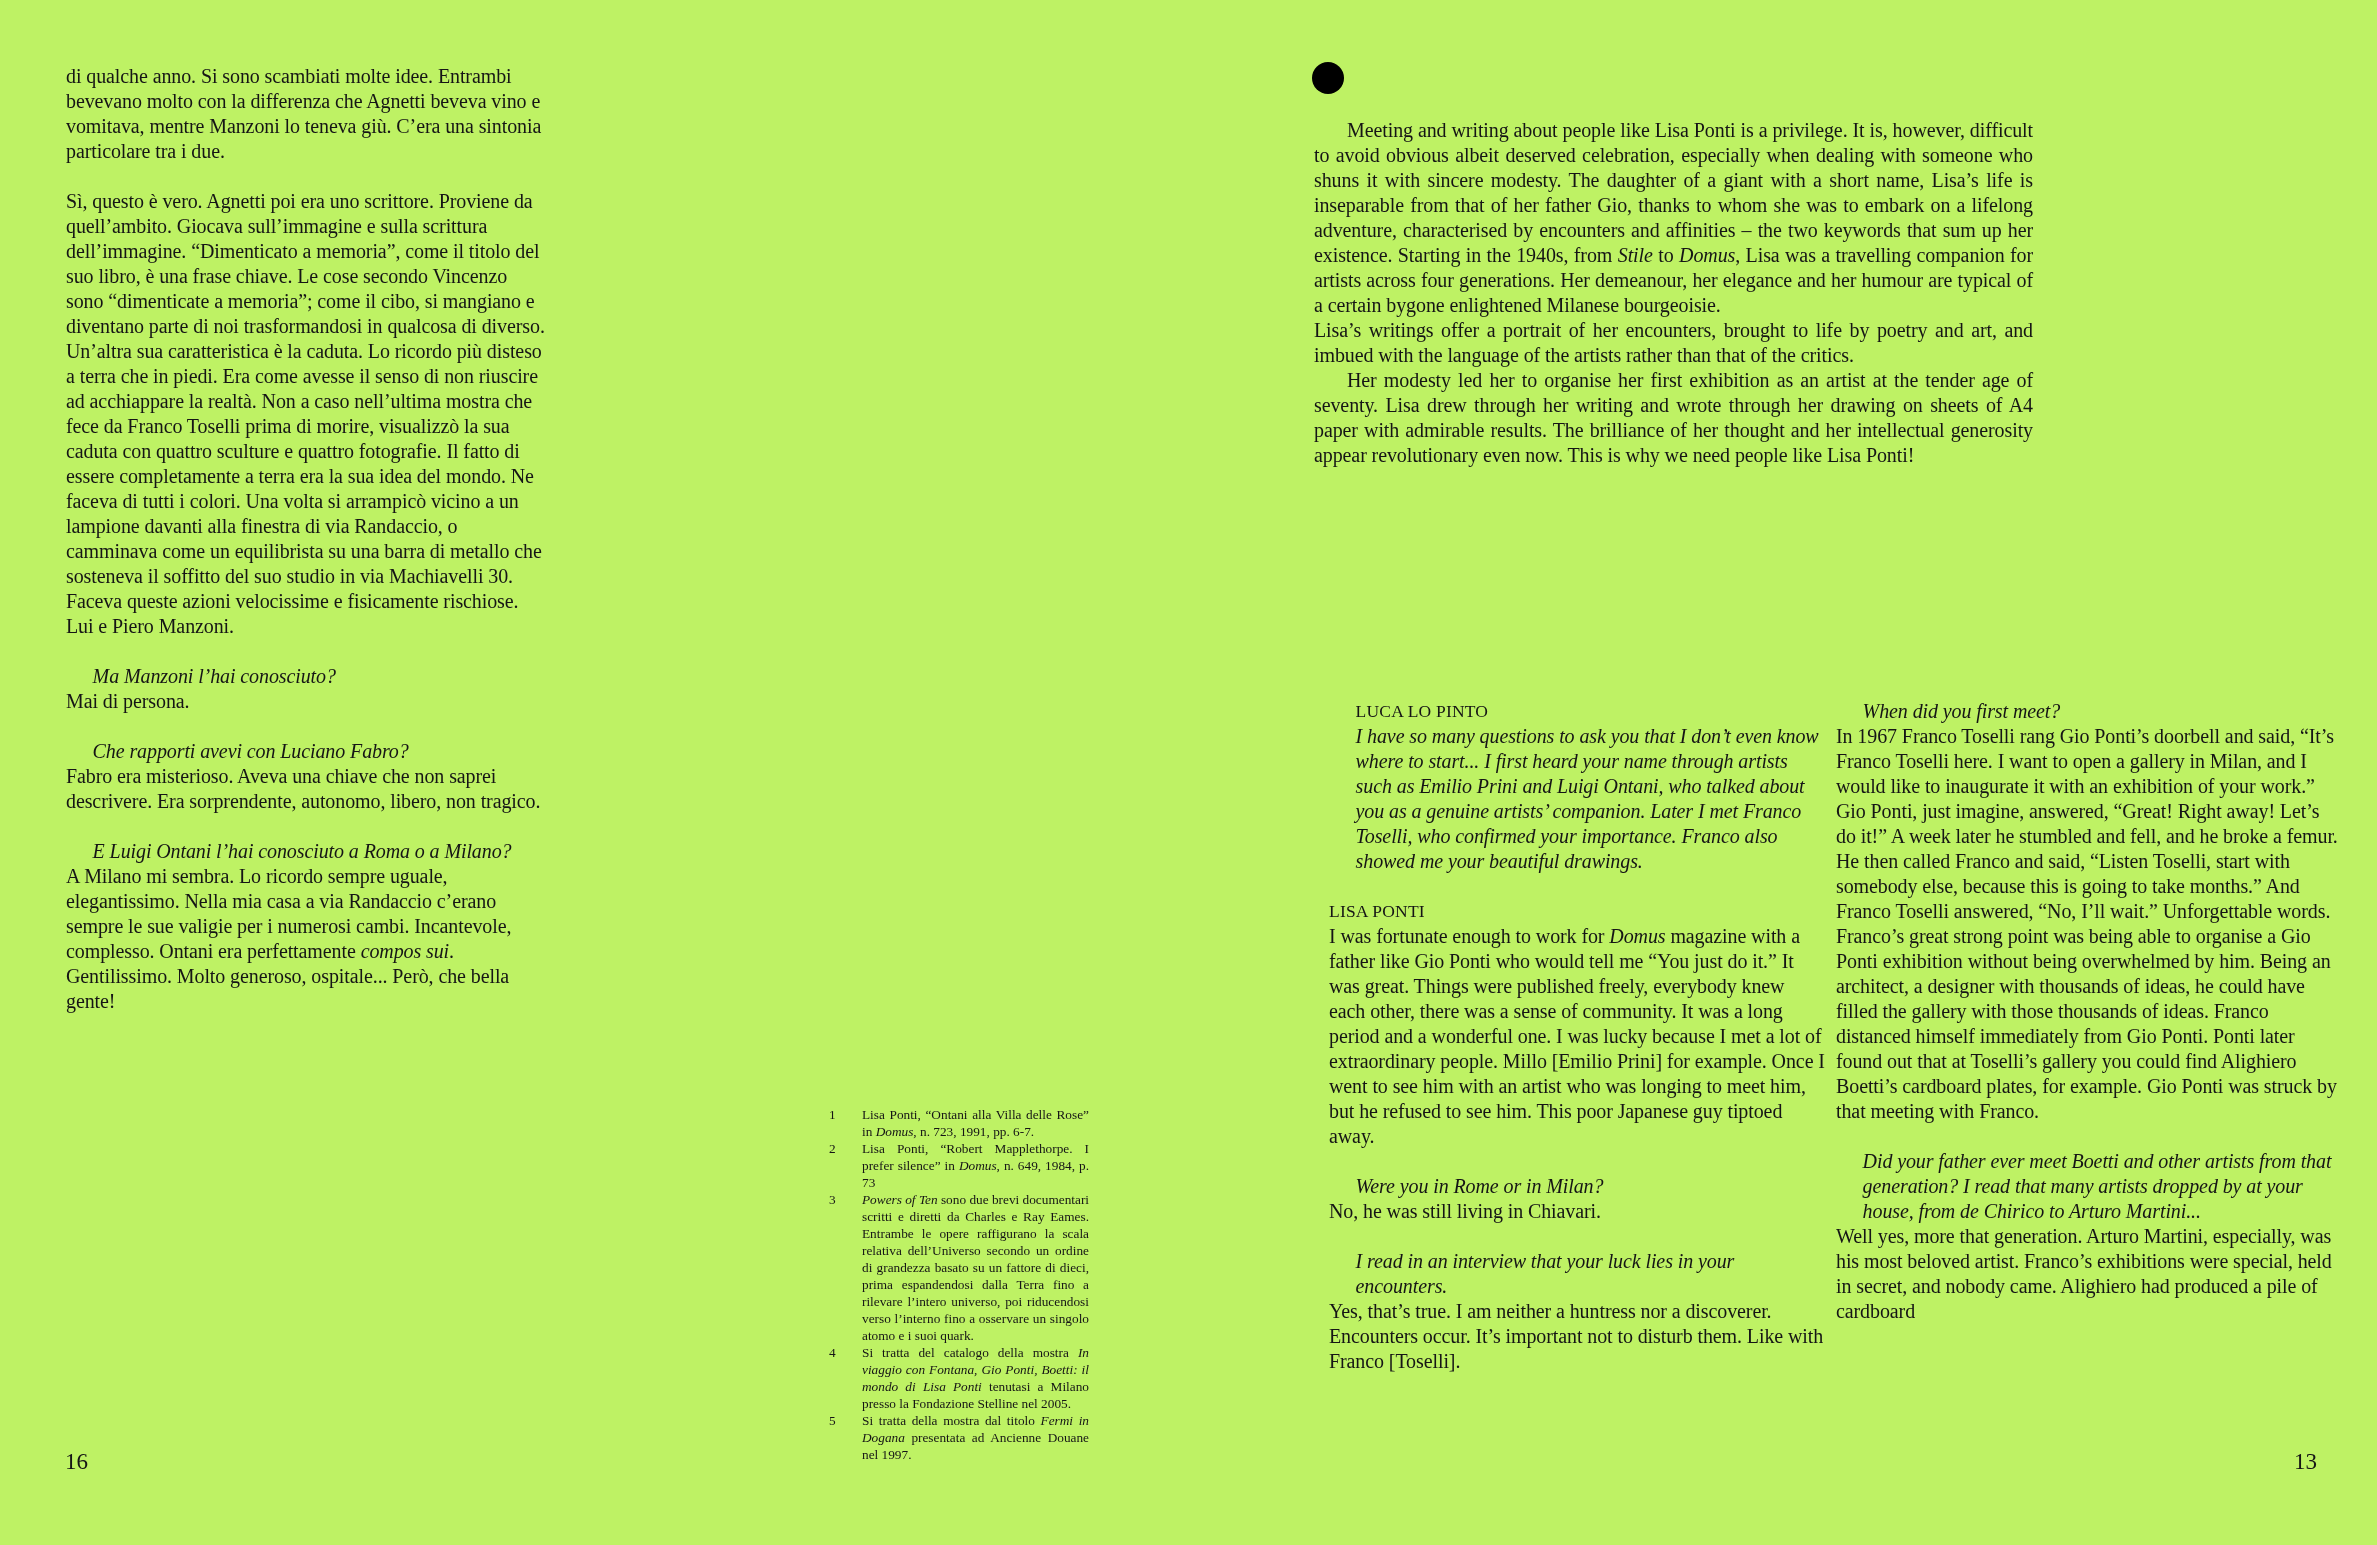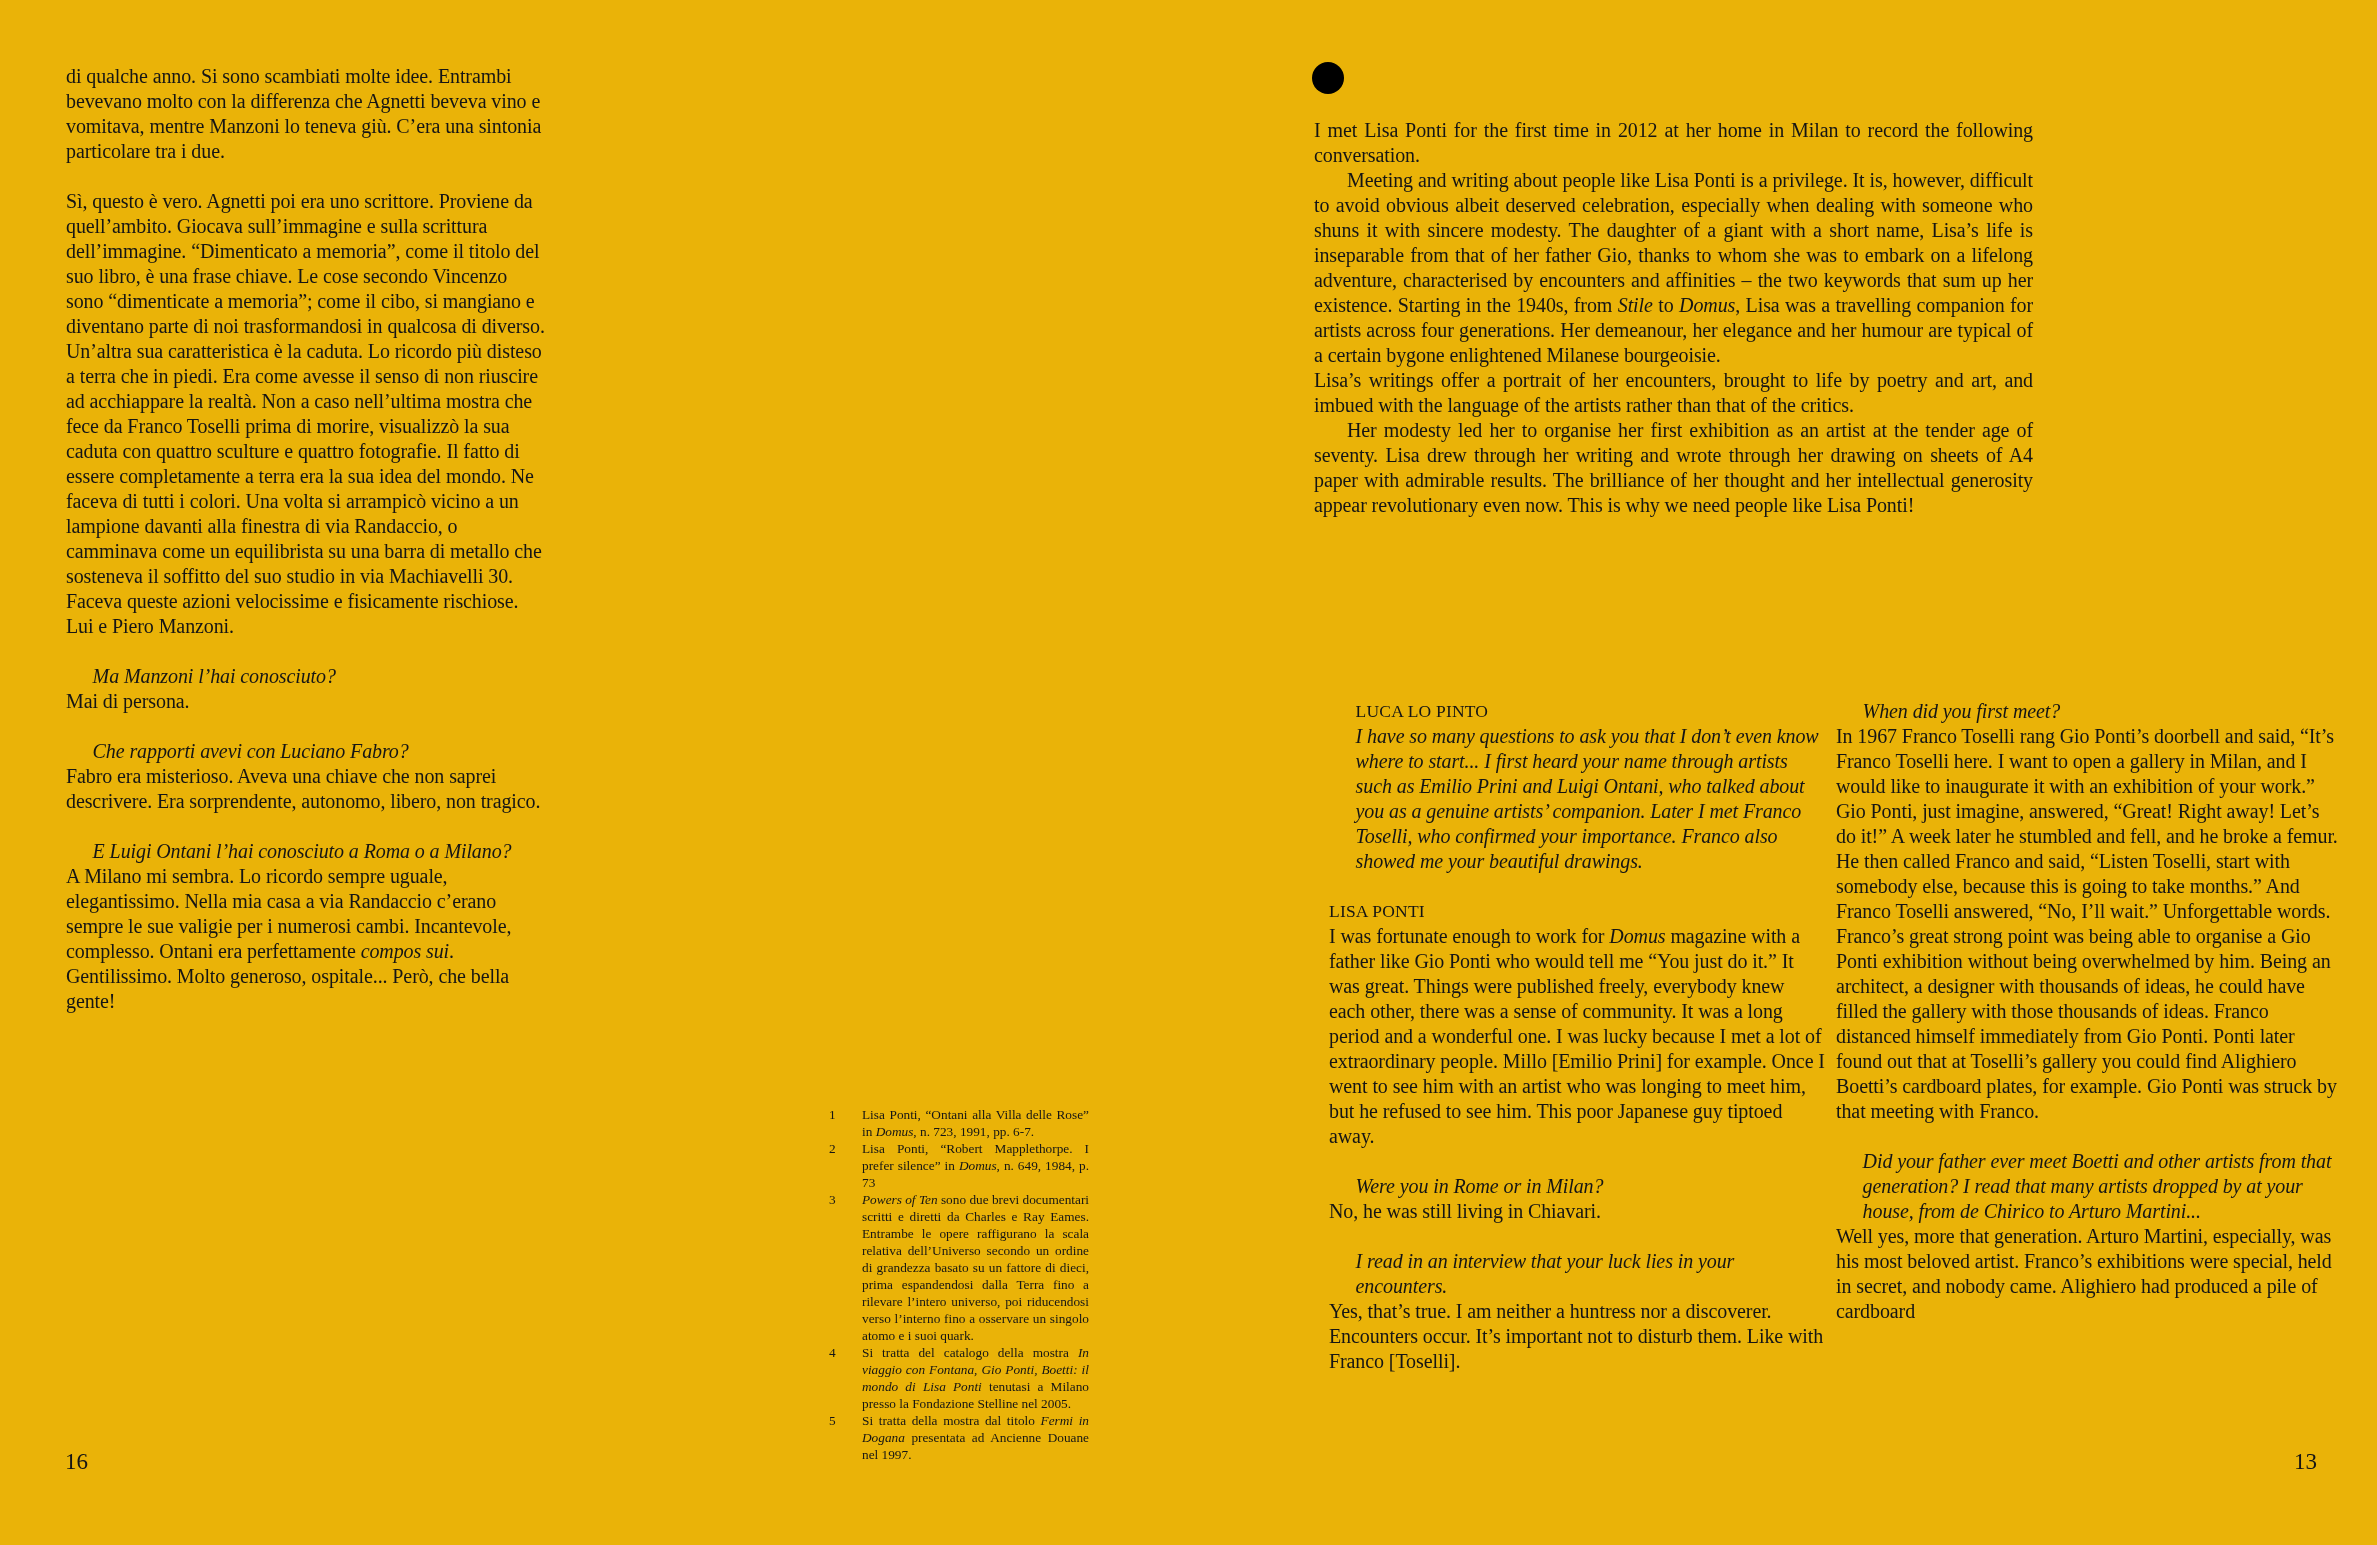--- a/index.html
+++ b/index.html
@@ -4,21 +4,21 @@
 <style>
   html, body {
     margin: 0;
     padding: 0;
     background: #ffffff;
   }
   .spread {
     position: relative;
     width: 2377px;
     height: 1545px;
-    background: #eab308;
+    background: #bef264;
     color: #151515;
     font-family: "Liberation Serif", serif;
     overflow: hidden;
   }
   p { margin: 0; padding: 0; }
   .it { font-style: italic; }
 
   
   .bodytext {
     font-size: 20px;
@@ -149,21 +149,20 @@
     </aside>
 
     <div class="pagenum pagenum-left">16</div>
   </section>
 
   <section>
 
     <div class="dot"></div>
 
     <div class="intro bodytext">
-      <p>I met Lisa Ponti for the first time in 2012 at her home in Milan to record the following conversation.</p>
       <p class="indent"><span>Meeting and writing about people like Lisa Ponti is a privilege. It is, however, difficult to avoid obvious albeit deserved celebration, especially when dealing with someone who shuns it with sincere modesty. The daughter of a giant with a short name, Lisa’s life is inseparable from that of her father Gio, thanks to whom she was to embark on a lifelong adventure, characterised by encounters and affinities – the two keywords that sum up her existence. Starting in the 1940s, from </span><span class="it">Stile</span><span> to </span><span class="it">Domus</span><span>, Lisa was a travelling companion for artists across four generations. Her demeanour, her elegance and her humour are typical of a certain bygone enlightened Milanese bourgeoisie.</span></p>
       <p>Lisa’s writings offer a portrait of her encounters, brought to life by poetry and art, and imbued with the language of the artists rather than that of the critics.</p>
       <p class="indent">Her modesty led her to organise her first exhibition as an artist at the tender age of seventy. Lisa drew through her writing and wrote through her drawing on sheets of A4 paper with admirable results. The brilliance of her thought and her intellectual generosity appear revolutionary even now. This is why we need people like Lisa Ponti!</p>
     </div>
 
     <div class="col col1 bodytext">
       <div class="qa first">
         <p class="speaker q-indent">LUCA LO PINTO</p>
         <p class="question">I have so many questions to ask you that I don’t even know where to start... I first heard your name through artists such as Emilio Prini and Luigi Ontani, who talked about you as a genuine artists’ companion. Later I met Franco Toselli, who confirmed your importance. Franco also showed me your beautiful drawings.</p>
       </div>

